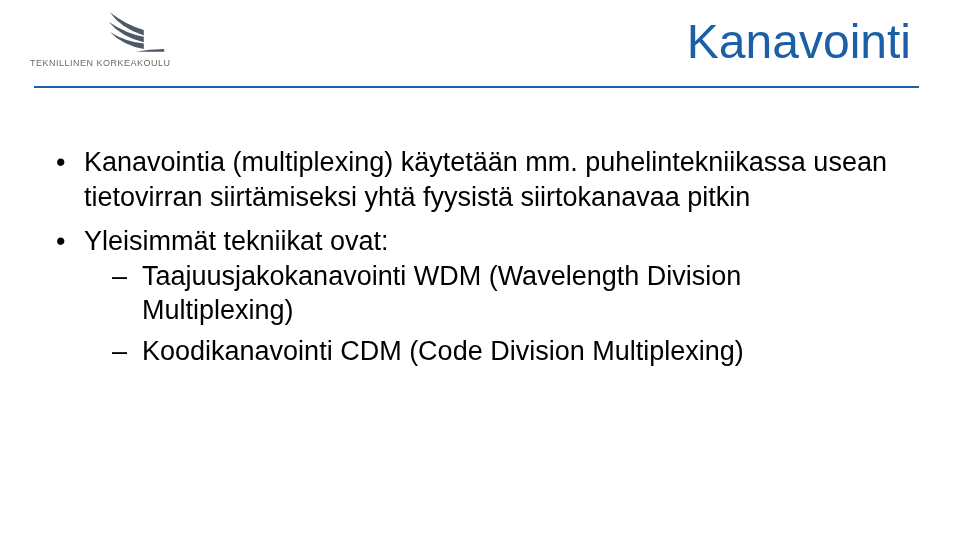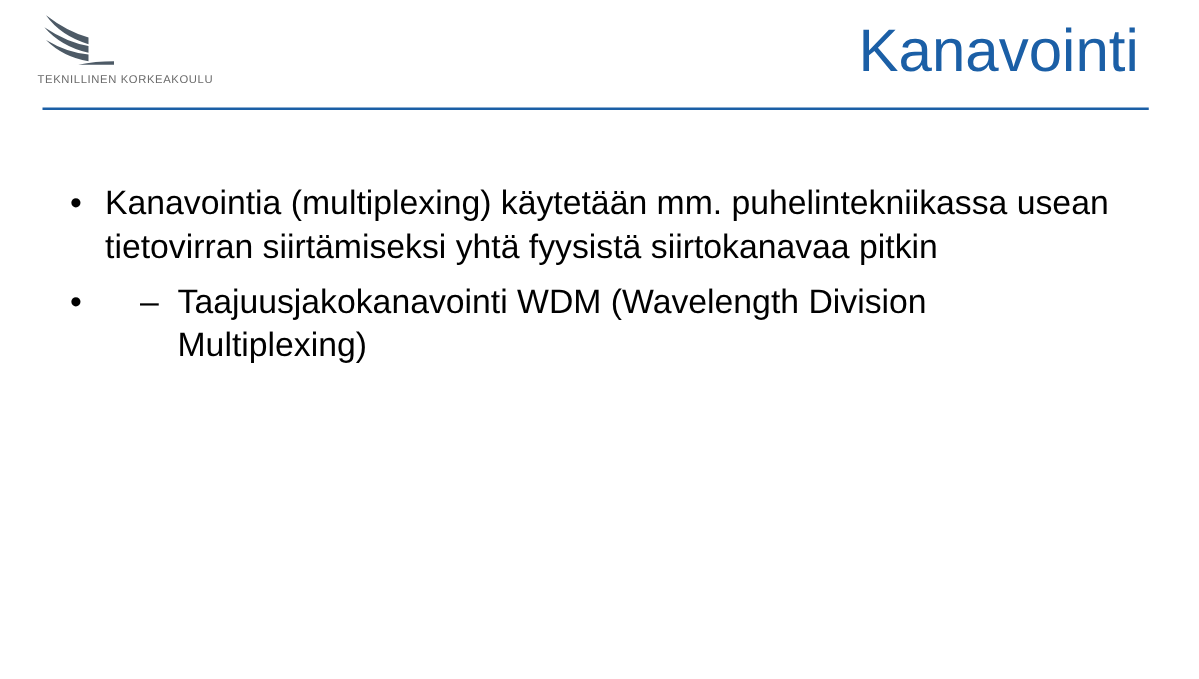--- a/index.html
+++ b/index.html
@@ -1,19 +1,19 @@
 <!DOCTYPE html>
 <html><head>
 <meta charset="utf-8">
 <style>
   * { margin: 0; padding: 0; box-sizing: border-box; }
   html, body { width: 959px; height: 543px; font-family: Arial, Helvetica, sans-serif; background: #fff; color: #000; }
   .slide { position: relative; width: 959px; height: 543px; padding: 0; }
   .header { position: relative; height: 100px; }
-  .logo-block { position: absolute; left: 30px; top: 8px; display: flex; flex-direction: column; align-items: flex-start; }
+  .logo-block { position: absolute; left: 30px; top: 8px; display: flex; flex-direction: column; align-items: flex-end; }
   .logo-svg { width: 68px; height: 48px; }
   .logo-caption { font-size: 9px; letter-spacing: 0.5px; color: #6a6a6a; font-weight: 400; margin-top: 2px; }
   .title { position: absolute; right: 48px; top: 14px; font-size: 48px; color: #1b5fa6; font-weight: 400; }
   .hr { position: absolute; left: 34px; right: 40px; top: 86px; height: 0; border-top: 2px solid #1b5fa6; }
   .body { position: absolute; left: 56px; top: 145px; right: 68px; font-size: 27px; line-height: 1.28; }
   .bullet { position: relative; padding-left: 28px; margin-bottom: 10px; }
   .bullet::before { content: "•"; position: absolute; left: 0; top: 0; }
   .sub { position: relative; padding-left: 30px; margin-left: 28px; margin-bottom: 6px; }
   .sub::before { content: "–"; position: absolute; left: 0; top: 0; }
 </style>
@@ -35,19 +35,23 @@
     </div>
     <div class="title">Kanavointi</div>
     <div class="hr"></div>
   </div>
 
   <div class="body">
     <div class="bullet">
       <span>Kanavointia (multiplexing) käytetään mm. puhelintekniikassa usean tietovirran siirtämiseksi yhtä fyysistä siirtokanavaa pitkin</span>
     </div>
     <div class="bullet">
+      <span>Yleisimmät tekniikat ovat:</span>
       <div class="sub">
         <span>Taajuusjakokanavointi WDM (Wavelength Division Multiplexing)</span>
+      </div>
+      <div class="sub">
+        <span>Koodikanavointi CDM (Code Division Multiplexing)</span>
       </div>
     </div>
   </div>
 
 </div>
 
 </body></html>

